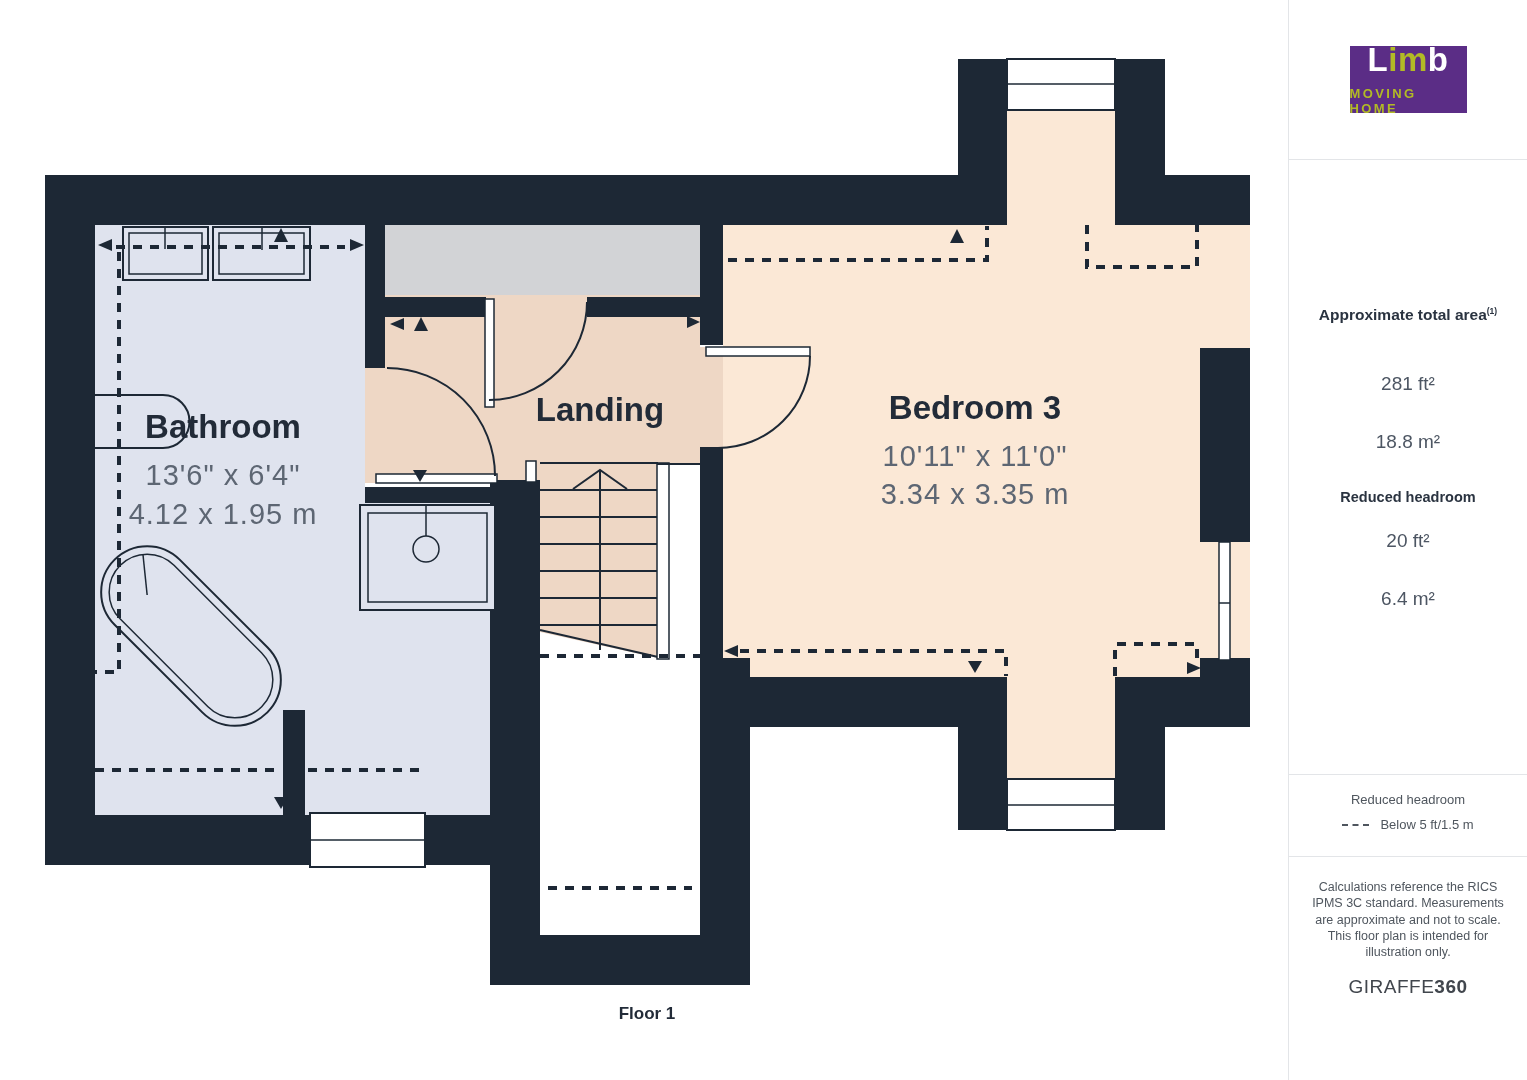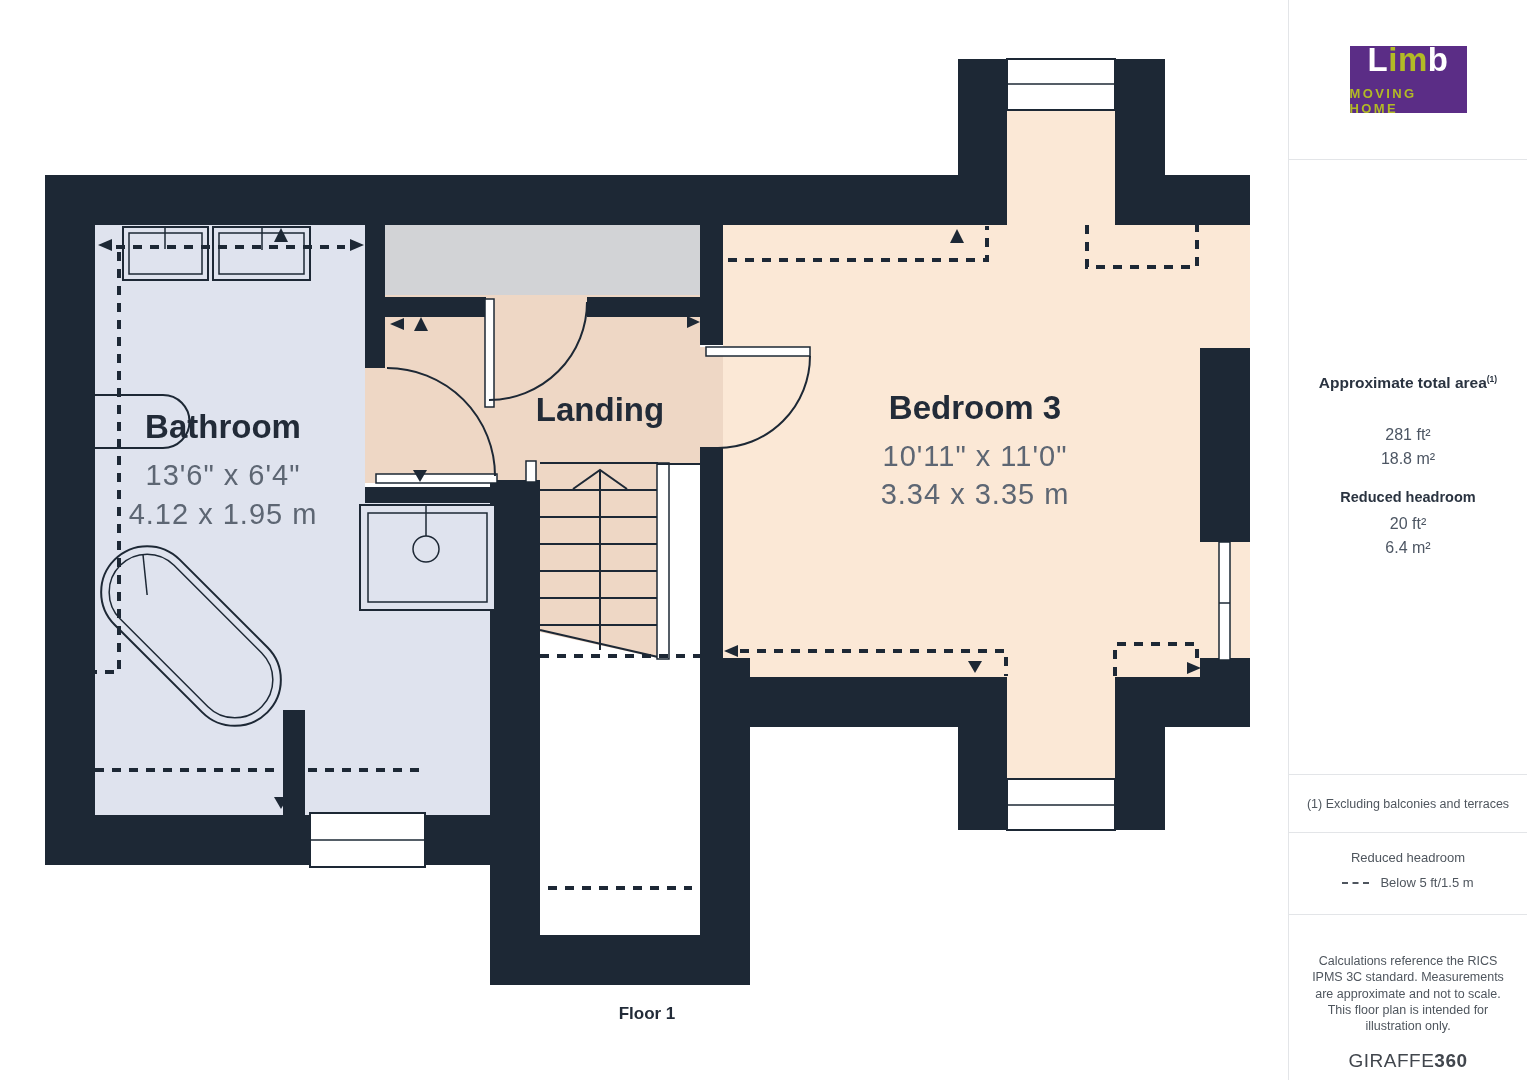--- a/index.html
+++ b/index.html
@@ -46,30 +46,30 @@
   .logo-box{width:117px;height:67px;background:var(--logo-purple);display:flex;
     flex-direction:column;align-items:center;justify-content:center;}
   .logo-word{font-size:33px;font-weight:bold;color:#ffffff;line-height:1;letter-spacing:.5px;}
   .logo-word .lg{color:var(--logo-green);}
   .logo-tag{font-size:13px;font-weight:bold;letter-spacing:2.4px;color:var(--logo-green);
     margin-top:10px;}
   .area-sec{height:615px;display:flex;flex-direction:column;align-items:center;
     justify-content:center;text-align:center;}
   .area-title{font-size:15.5px;font-weight:bold;color:var(--text-dark);margin-bottom:30px;}
   .area-title sup{font-size:8.5px;}
-  .area-val{font-size:16px;color:var(--text-gray);margin:3px 0;}
+  .area-val{font-size:19px;color:var(--text-gray);margin:18px 0;}
   .area-sub{font-size:14.5px;font-weight:bold;color:var(--text-dark);margin-top:18px;margin-bottom:7px;}
   .note-sec{height:58px;display:flex;align-items:center;justify-content:center;
     font-size:12.5px;color:var(--text-muted);text-align:center;}
   .legend-sec{height:82px;padding-top:17px;text-align:center;font-size:13px;color:var(--text-muted);}
   .legend-title{margin-bottom:10px;}
   .legend-row{display:flex;align-items:center;justify-content:center;gap:11px;}
   .legend-dash{display:inline-block;width:27px;border-top:2px dashed #4f565e;height:0;}
   .disc-sec{flex:1;padding-top:22px;text-align:center;}
-  .disc-sec p{width:198px;margin:16px auto 16px;font-size:12.5px;line-height:1.3;color:var(--text-muted);}
+  .disc-sec p{width:198px;margin:0 auto 16px;font-size:12.5px;line-height:1.3;color:var(--text-muted);}
   .giraffe{font-size:19px;color:#41464d;letter-spacing:.5px;}
   .giraffe b{font-weight:bold;}
 </style>
 </head>
 <body>
 
 <div class="plan-wrap">
 <svg width="1288" height="1080" viewBox="0 0 1288 1080" xmlns="http://www.w3.org/2000/svg">
 
   <g>
@@ -220,23 +220,20 @@
 
   <section class="area-sec">
     <div class="area-title"><span>Approximate total area</span><sup>(1)</sup></div>
     <div class="area-val">281 ft²</div>
     <div class="area-val">18.8 m²</div>
     <div class="area-sub">Reduced headroom</div>
     <div class="area-val">20 ft²</div>
     <div class="area-val">6.4 m²</div>
   </section>
 
-  <section class="note-sec">
-    <div>(1) Excluding balconies and terraces</div>
-  </section>
 
   <section class="legend-sec">
     <div class="legend-title">Reduced headroom</div>
     <div class="legend-row">
       <span class="legend-dash"></span>
       <span>Below 5 ft/1.5 m</span>
     </div>
   </section>
 
   <section class="disc-sec">

